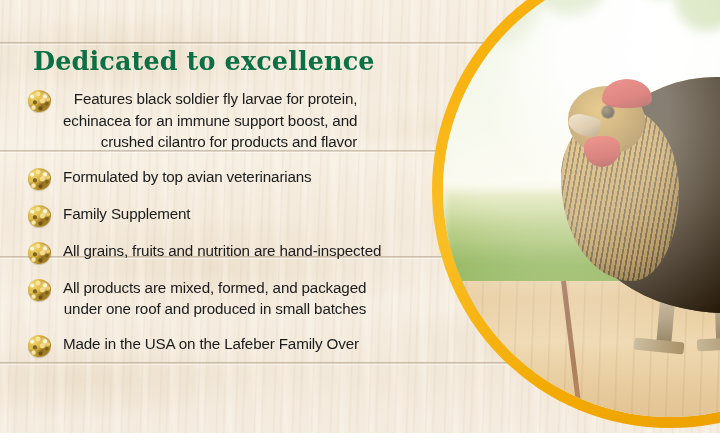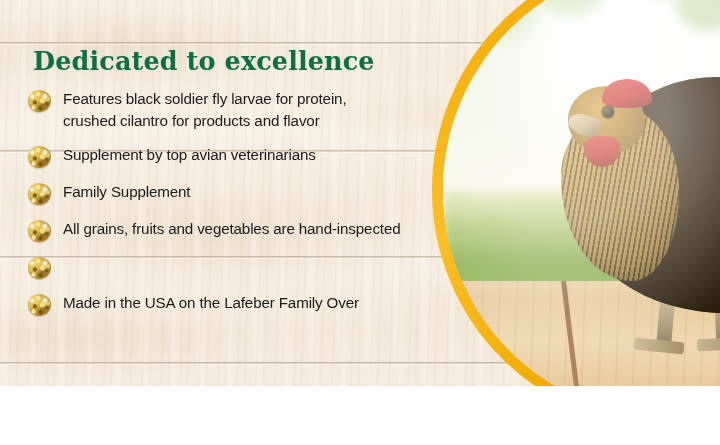--- a/index.html
+++ b/index.html
@@ -8,21 +8,21 @@
     padding: 0;
     background: #ffffff;
   }
   body {
     font-family: "Liberation Sans", sans-serif;
   }
 
   #banner {
     position: relative;
     width: 720px;
-    height: 386px;
+    height: 433px;
     overflow: hidden;
     background: #f2e9dd;
   }
 
   
   .wood-base {
     position: absolute;
     inset: 0;
     background:
       linear-gradient(180deg,
@@ -136,21 +136,21 @@
       radial-gradient(circle at 88% 42%, rgba(238,208,112,0.9) 0 1.4px, rgba(238,208,112,0) 2.2px),
       radial-gradient(circle at 10% 58%, rgba(224,192,96,0.85) 0 1.5px, rgba(224,192,96,0) 2.3px);
   }
   .bullet-text {
     font-family: "Liberation Sans", sans-serif;
     font-size: 15.2px;
     line-height: 21.5px;
     color: #1b1b1b;
     letter-spacing: -0.15px;
   }
-  .bullet-text span { display: block; white-space: nowrap; }
+  .bullet-text span { display: block; white-space: nowrap; text-align: right; }
 
   
   .photo-ring {
     position: absolute;
     left: 432px;
     top: -48px;
     width: 476px;
     height: 476px;
     border-radius: 50%;
     background: linear-gradient(150deg, #f5a800 0%, #fbbf24 38%, #f2a900 70%, #e89b00 100%);
@@ -357,48 +357,53 @@
   <div class="plank-seam" style="top:362px"></div>
 
   <div class="heading">Dedicated to excellence</div>
 
   <div class="bullets">
 
     <div class="bullet-row">
       <span class="bullet-icon"></span>
       <span class="bullet-text">
         <span>Features black soldier fly larvae for protein,</span>
+        <span>echinacea for an immune support boost, and</span>
         <span>crushed cilantro for products and flavor</span>
       </span>
     </div>
 
 
     <div class="bullet-row">
       <span class="bullet-icon"></span>
       <span class="bullet-text">
-        <span>Supplement by top avian veterinarians</span>
+        <span>Formulated by top avian veterinarians</span>
       </span>
     </div>
 
     <div class="bullet-row">
       <span class="bullet-icon"></span>
       <span class="bullet-text">
         <span>Family Supplement</span>
       </span>
     </div>
 
     <div class="bullet-row">
       <span class="bullet-icon"></span>
       <span class="bullet-text">
-        <span>All grains, fruits and vegetables are hand-inspected</span>
-      </span>
-    </div>
-
-    <div class="bullet-row">
-      <span class="bullet-icon"></span>
+        <span>All grains, fruits and nutrition are hand-inspected</span>
+      </span>
+    </div>
+
+    <div class="bullet-row">
+      <span class="bullet-icon"></span>
+      <span class="bullet-text">
+        <span>All products are mixed, formed, and packaged</span>
+        <span>under one roof and produced in small batches</span>
+      </span>
     </div>
 
     <div class="bullet-row">
       <span class="bullet-icon"></span>
       <span class="bullet-text">
         <span>Made in the USA on the Lafeber Family Over</span>
       </span>
     </div>
 
   </div>

